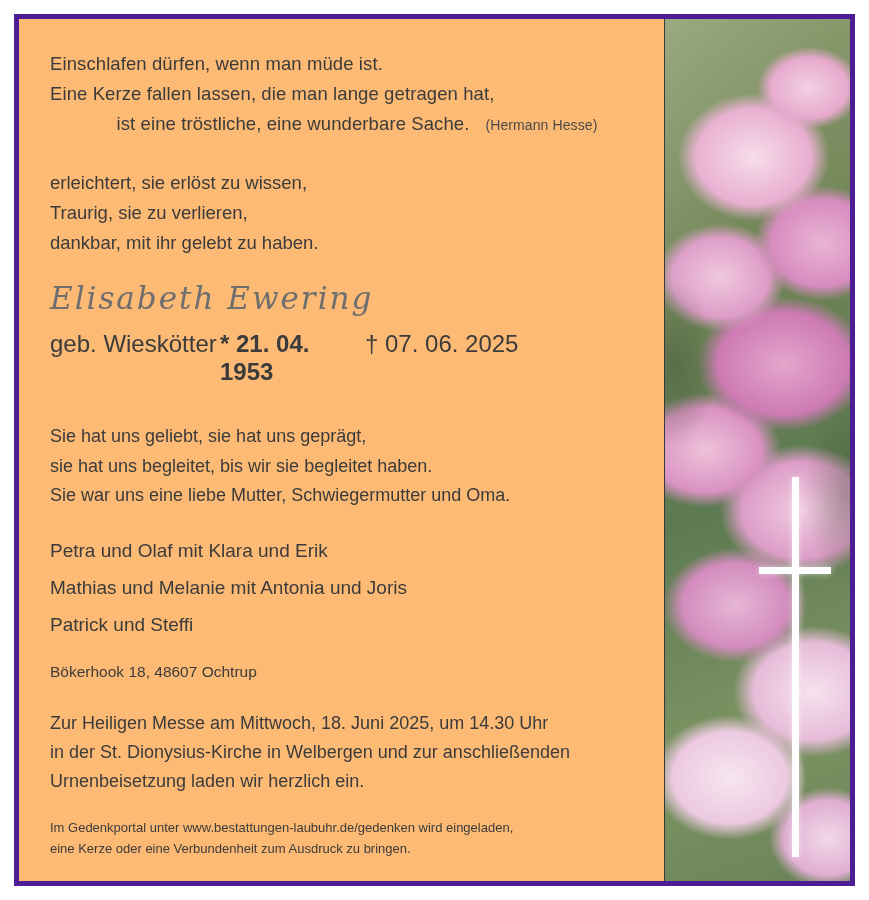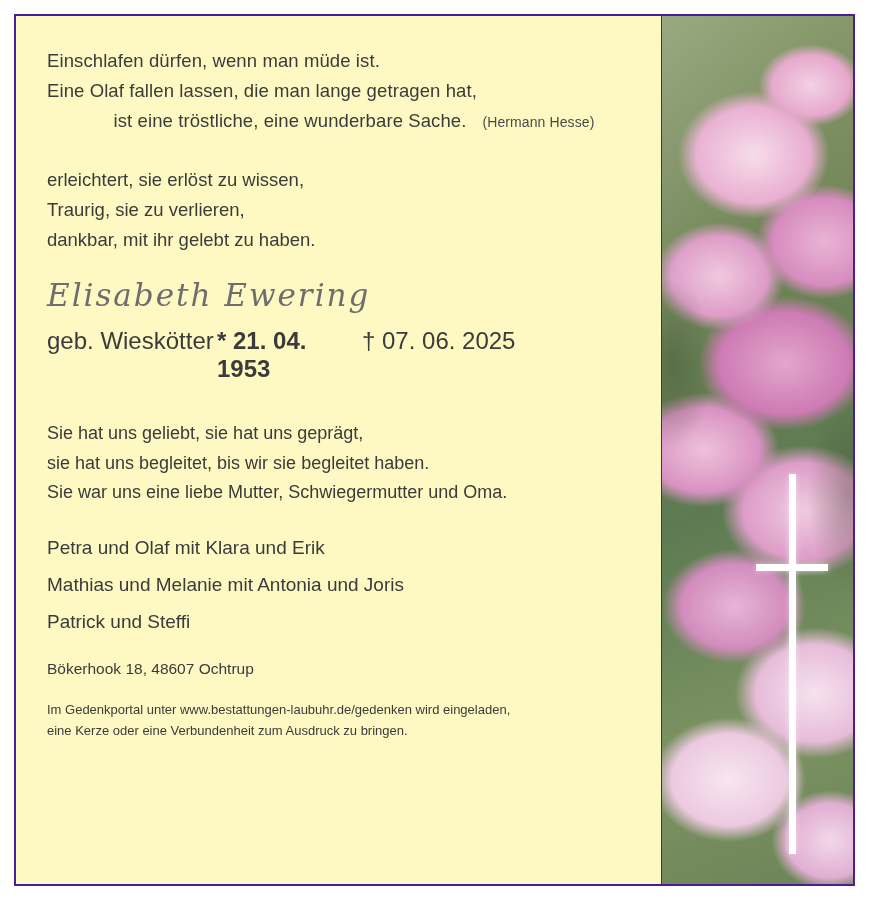--- a/index.html
+++ b/index.html
@@ -12,22 +12,22 @@
     height: 900px;
     font-family: "Liberation Sans", sans-serif;
     overflow: hidden;
   }
   #notice {
     position: absolute;
     left: 14px;
     top: 14px;
     width: 841px;
     height: 872px;
-    background: #fef9c3;
-    border: 2px solid #4c1d95;
+    background: #fdba74;
+    border: 5px solid #4c1d95;
     box-sizing: border-box;
     display: flex;
     overflow: hidden;
   }
   .text-col {
     width: 645px;
     box-sizing: border-box;
     padding: 30px 0 0 31px;
     position: relative;
   }
@@ -167,21 +167,21 @@
 </style>
 </head>
 <body>
 
 <div id="notice">
 
   <div class="text-col">
 
     <div class="quote">
       <div>Einschlafen dürfen, wenn man müde ist.</div>
-      <div>Eine Olaf fallen lassen, die man lange getragen hat,</div>
+      <div>Eine Kerze fallen lassen, die man lange getragen hat,</div>
       <div class="nowrap">
         <span>ist eine tröstliche, eine wunderbare Sache.</span><span class="author">(Hermann Hesse)</span>
       </div>
     </div>
 
     <div class="verse">
       <div>erleichtert, sie erlöst zu wissen,</div>
       <div>Traurig, sie zu verlieren,</div>
       <div>dankbar, mit ihr gelebt zu haben.</div>
     </div>
@@ -201,20 +201,25 @@
     </div>
 
     <div class="family">
       <div>Petra und Olaf mit Klara und Erik</div>
       <div>Mathias und Melanie mit Antonia und Joris</div>
       <div>Patrick und Steffi</div>
     </div>
 
     <div class="address">Bökerhook 18, 48607 Ochtrup</div>
 
+    <div class="service">
+      <div>Zur Heiligen Messe am Mittwoch, 18. Juni 2025, um 14.30 Uhr</div>
+      <div>in der St. Dionysius-Kirche in Welbergen und zur anschließenden</div>
+      <div>Urnenbeisetzung laden wir herzlich ein.</div>
+    </div>
 
     <div class="footer">
       <div>Im Gedenkportal unter www.bestattungen-laubuhr.de/gedenken wird eingeladen,</div>
       <div>eine Kerze oder eine Verbundenheit zum Ausdruck zu bringen.</div>
     </div>
 
   </div>
 
   <div class="img-col">
     <div class="photo"></div>

